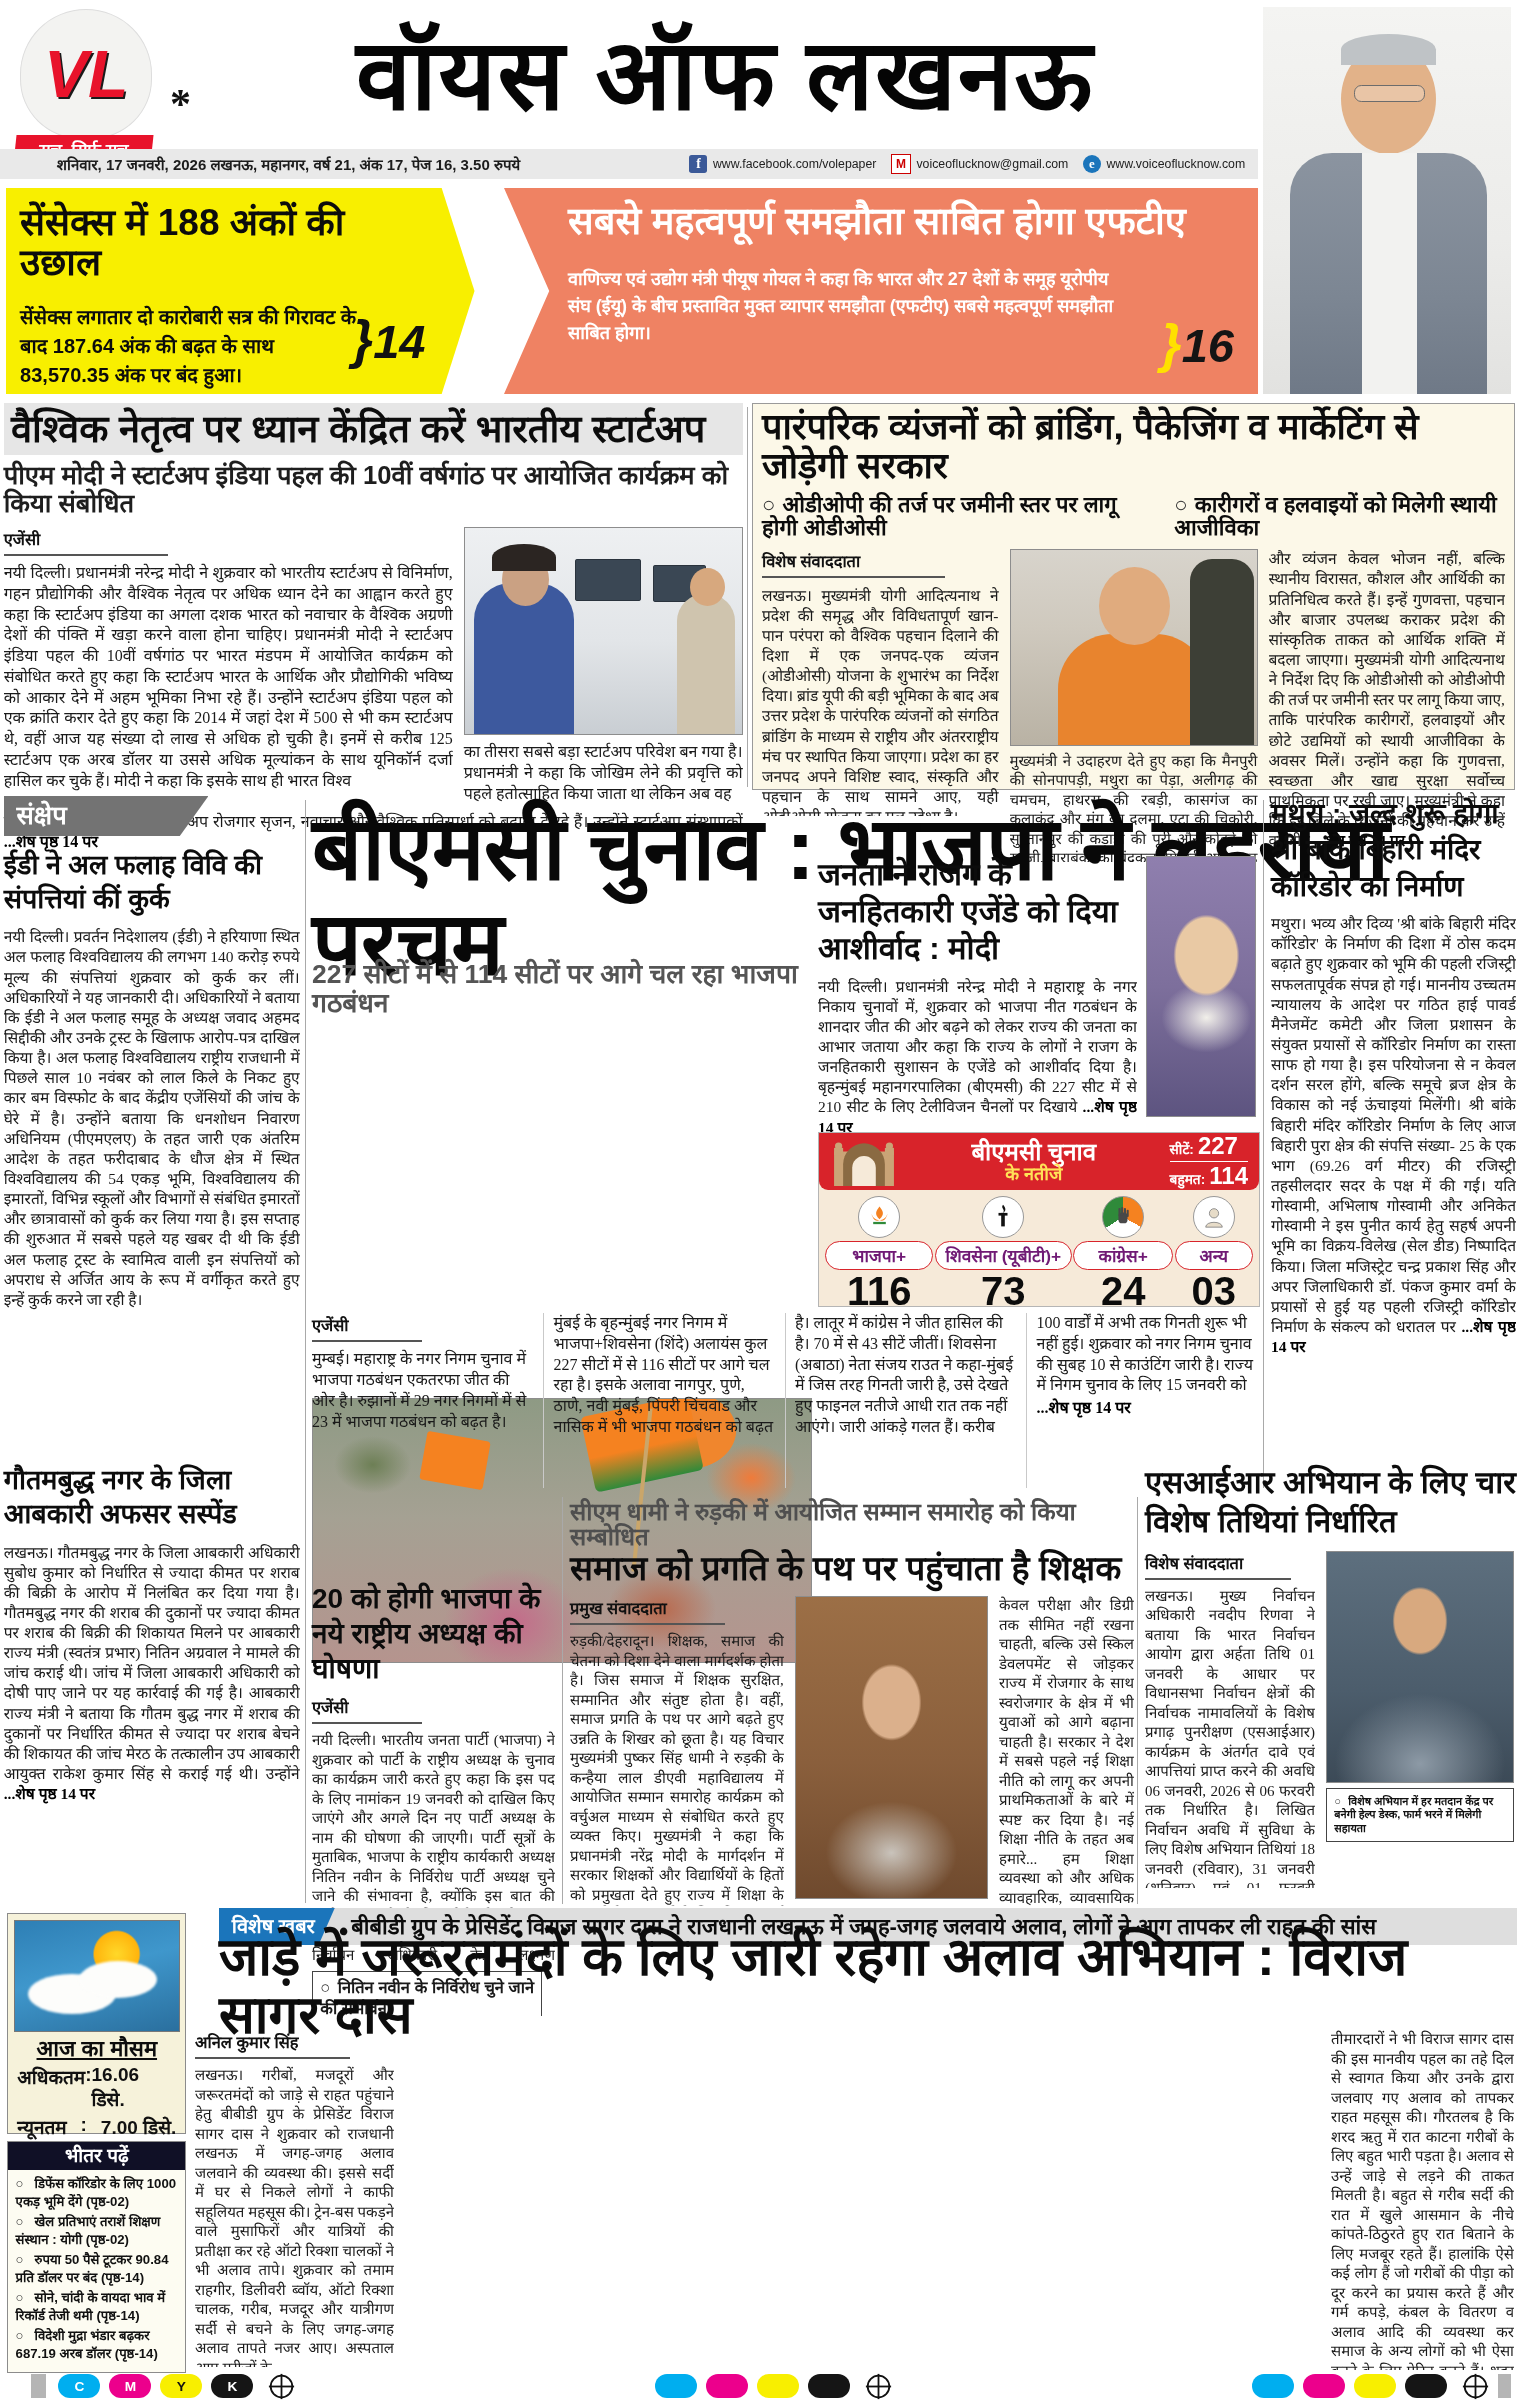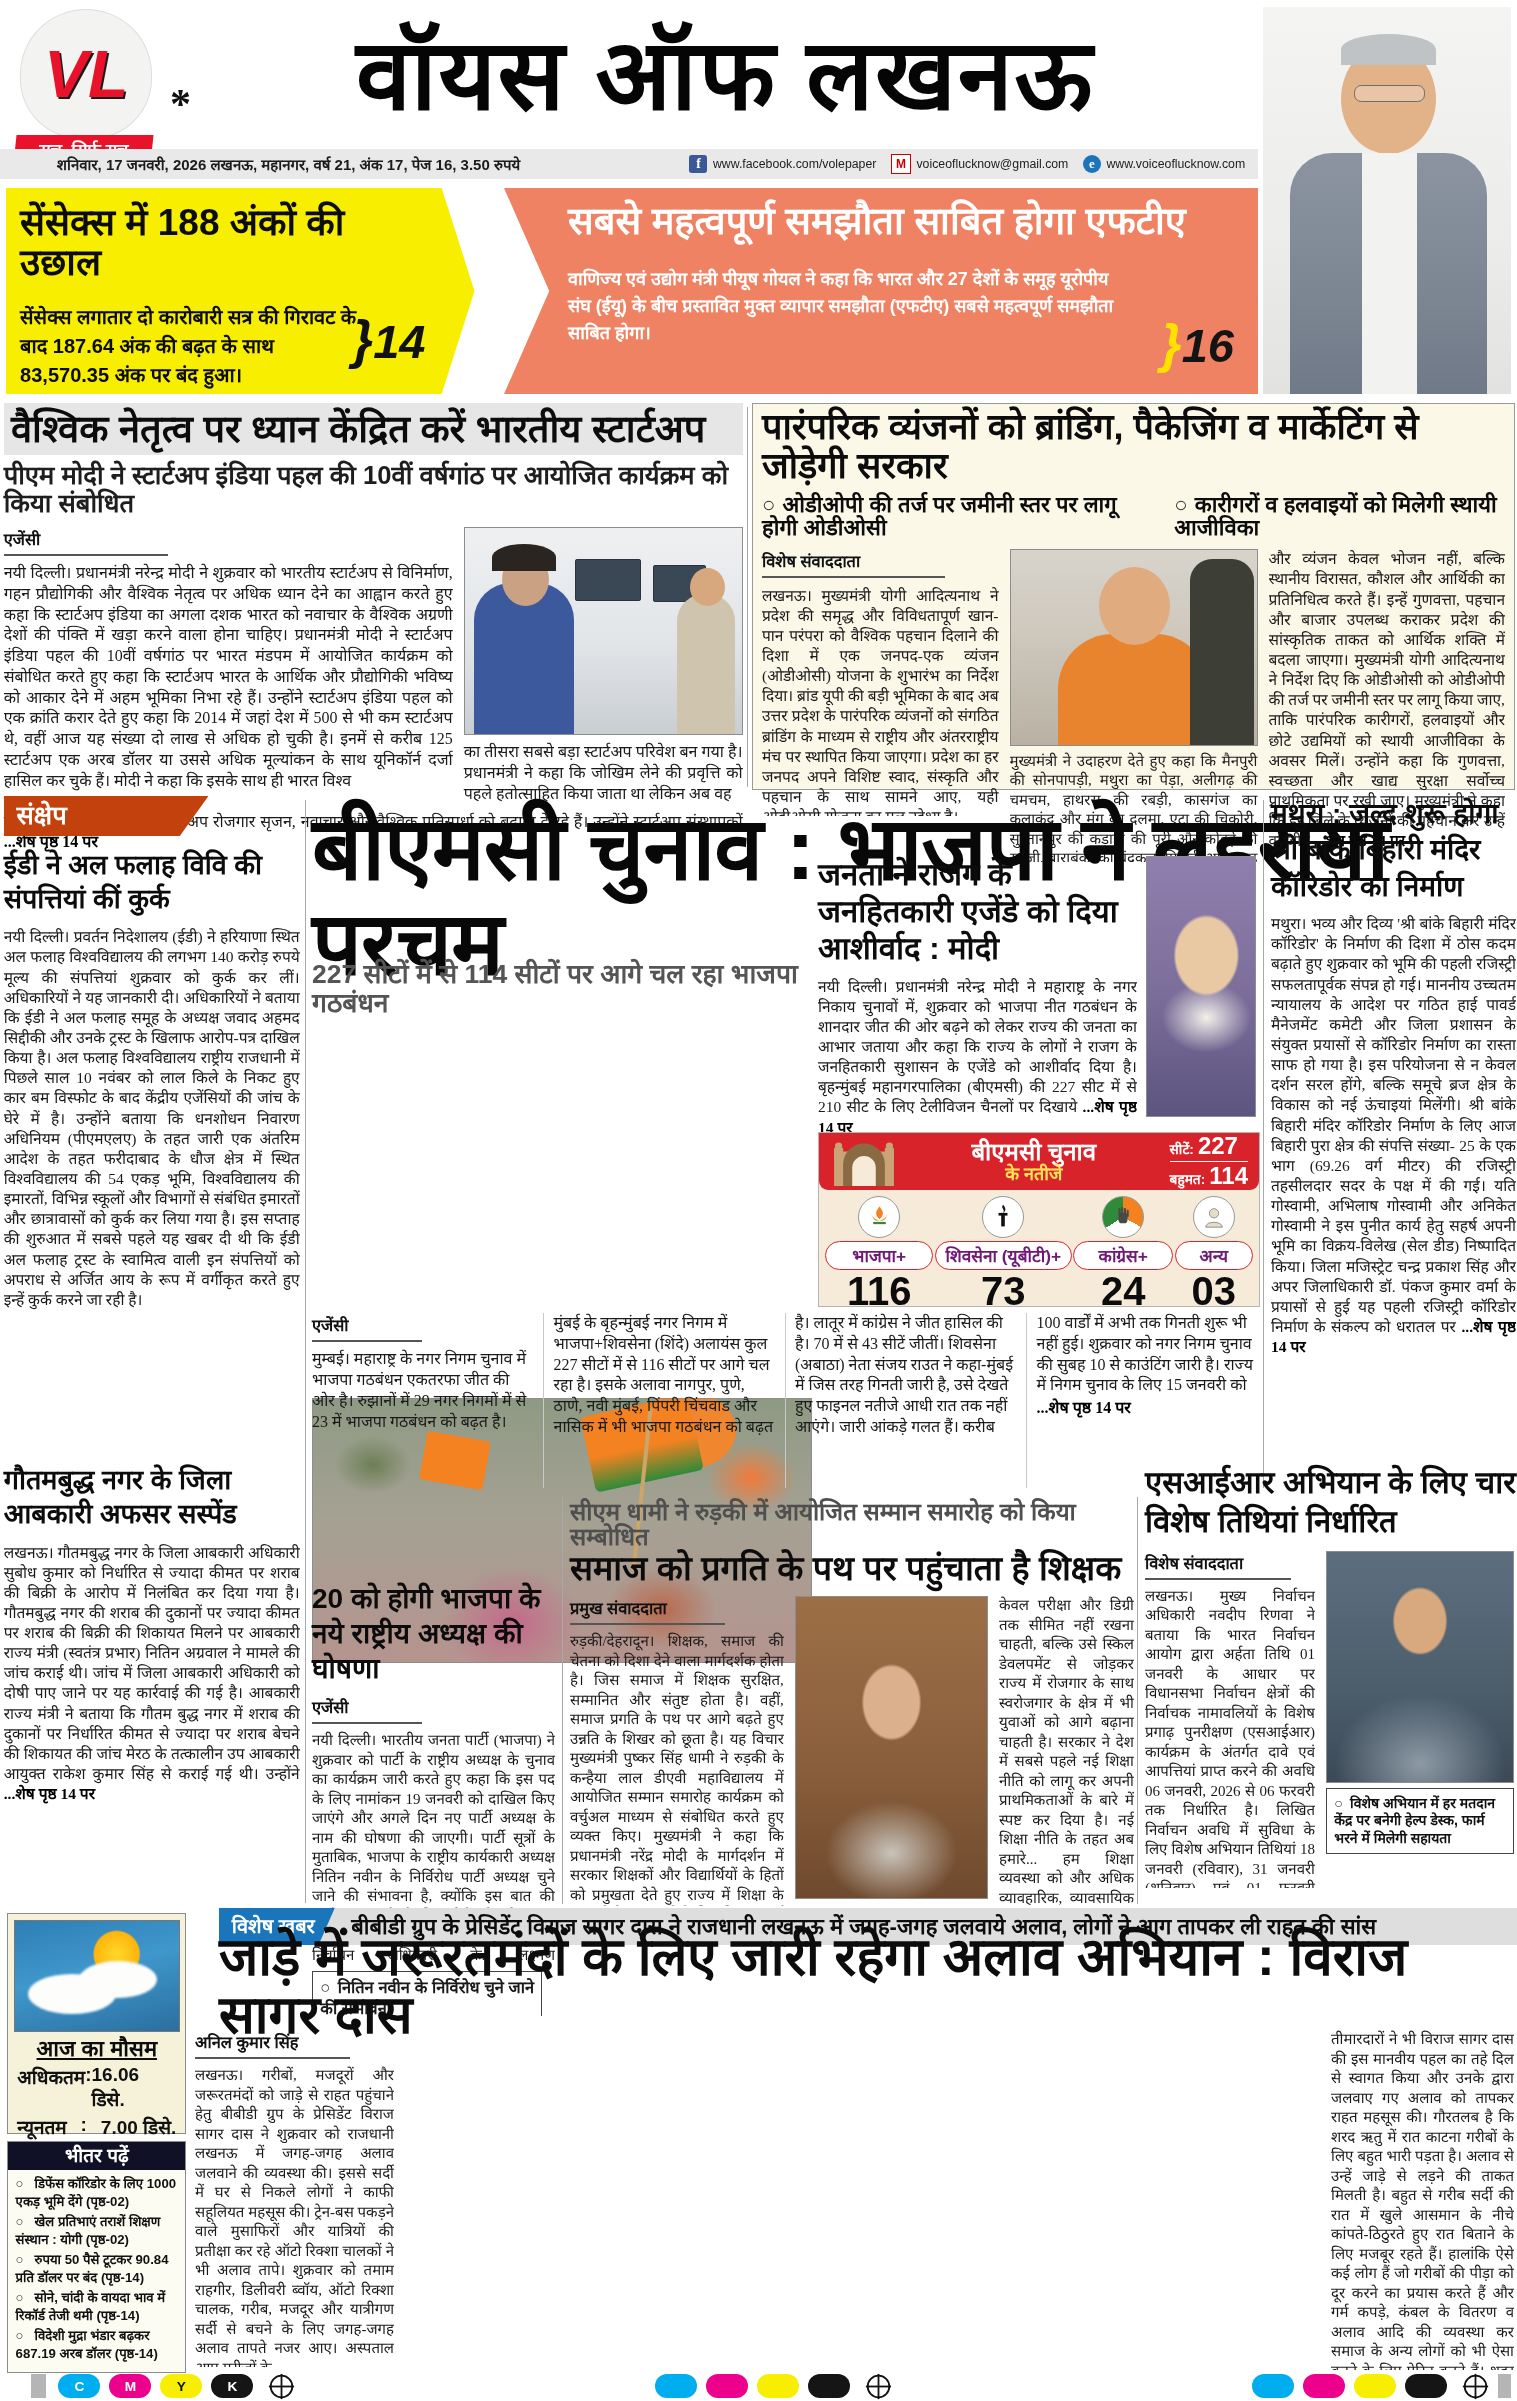--- a/index.html
+++ b/index.html
@@ -160,21 +160,21 @@
     <div style="width:239px;">
       <div class="jtxt" style="font-size:15.5px;height:314px;overflow:hidden;">
         <span>और व्यंजन केवल भोजन नहीं, बल्कि स्थानीय विरासत, कौशल और आर्थिकी का प्रतिनिधित्व करते हैं। इन्हें गुणवत्ता, पहचान और बाजार उपलब्ध कराकर प्रदेश की सांस्कृतिक ताकत को आर्थिक शक्ति में बदला जाएगा। मुख्यमंत्री योगी आदित्यनाथ ने निर्देश दिए कि ओडीओसी को ओडीओपी की तर्ज पर जमीनी स्तर पर लागू किया जाए, ताकि पारंपरिक कारीगरों, हलवाइयों और छोटे उद्यमियों को स्थायी आजीविका के अवसर मिलें। उन्होंने कहा कि गुणवत्ता, स्वच्छता और खाद्य सुरक्षा सर्वोच्च प्राथमिकता पर रखी जाए। मुख्यमंत्री ने कहा कि हर जिले के व्यंजनों की पहचान कर उन्हें क्यूजीन</span>
         <span class="jump">...शेष पृष्ठ 14 पर</span>
       </div>
     </div>
   </div>
 </div>
 
 <div class="abs" style="left:3.7px;top:796px;width:296px;height:659px;">
-  <div style="width:192px;height:40px;background:#c2410c;color:#fff;display:flex;align-items:center;padding-left:12.8px;clip-path:polygon(0 0,100% 0,86% 100%,0 100%);">
+  <div style="width:192px;height:40px;background:#737373;color:#fff;display:flex;align-items:center;padding-left:12.8px;clip-path:polygon(0 0,100% 0,86% 100%,0 100%);">
     <span class="hl" style="color:#fff;font-size:25.6px;">संक्षेप</span>
   </div>
   <div class="hl" style="font-size:27px;margin-top:12.8px;line-height:1.25;">ईडी ने अल फलाह विवि की संपत्तियां कीं कुर्क</div>
   <div class="jtxt" style="font-size:15.5px;margin-top:11px;height:511px;overflow:hidden;">नयी दिल्ली। प्रवर्तन निदेशालय (ईडी) ने हरियाणा स्थित अल फलाह विश्वविद्यालय की लगभग 140 करोड़ रुपये मूल्य की संपत्तियां शुक्रवार को कुर्क कर लीं। अधिकारियों ने यह जानकारी दी। अधिकारियों ने बताया कि ईडी ने अल फलाह समूह के अध्यक्ष जवाद अहमद सिद्दीकी और उनके ट्रस्ट के खिलाफ आरोप-पत्र दाखिल किया है। अल फलाह विश्वविद्यालय राष्ट्रीय राजधानी में पिछले साल 10 नवंबर को लाल किले के निकट हुए कार बम विस्फोट के बाद केंद्रीय एजेंसियों की जांच के घेरे में है। उन्होंने बताया कि धनशोधन निवारण अधिनियम (पीएमएलए) के तहत जारी एक अंतरिम आदेश के तहत फरीदाबाद के धौज क्षेत्र में स्थित विश्वविद्यालय की 54 एकड़ भूमि, विश्वविद्यालय की इमारतों, विभिन्न स्कूलों और विभागों से संबंधित इमारतों और छात्रावासों को कुर्क कर लिया गया है। इस सप्ताह की शुरुआत में सबसे पहले यह खबर दी थी कि ईडी अल फलाह ट्रस्ट के स्वामित्व वाली इन संपत्तियों को अपराध से अर्जित आय के रूप में वर्गीकृत करते हुए इन्हें कुर्क करने जा रही है।</div>
 </div>
 
 <div class="vline" style="left:305px;top:800px;height:1103px;"></div>
 
 <div class="abs hl" style="left:312px;top:801px;width:1203px;height:120px;font-size:88px;font-weight:900;letter-spacing:-0.9px;color:#080808;">बीएमसी चुनाव : भाजपा ने लहराया परचम</div>
 <div class="abs hl" style="left:312px;top:960px;width:500px;font-size:26.5px;color:#555;">227 सीटों में से 114 सीटों पर आगे चल रहा भाजपा गठबंधन</div>
@@ -338,21 +338,21 @@
   <div style="display:flex;gap:11px;margin-top:9px;">
     <div style="width:170px;">
       <div class="byline" style="width:146px;">विशेष संवाददाता</div>
       <div class="jtxt" style="font-size:15px;height:301px;overflow:hidden;">
         <span>लखनऊ। मुख्य निर्वाचन अधिकारी नवदीप रिणवा ने बताया कि भारत निर्वाचन आयोग द्वारा अर्हता तिथि 01 जनवरी के आधार पर विधानसभा निर्वाचन क्षेत्रों की निर्वाचक नामावलियों के विशेष प्रगाढ़ पुनरीक्षण (एसआईआर) कार्यक्रम के अंतर्गत दावे एवं आपत्तियां प्राप्त करने की अवधि 06 जनवरी, 2026 से 06 फरवरी तक निर्धारित है। लिखित निर्वाचन अवधि में सुविधा के लिए विशेष अभियान तिथियां 18 जनवरी (रविवार), 31 जनवरी (शनिवार) एवं 01 फरवरी (रविवार) तय की गई हैं। इसके अतिरिक्त, एक चौथी विशेष अभियान तिथि भी मुख्य निर्वाचन अधिकारी ने बताई कि विशेष अभियान तिथियों के दौरान प्रदेश</span>
         
       </div>
     </div>
     <div style="width:188px;">
       <div class="photo ph-official" style="width:186px;height:230px;"></div>
-      <div class="inset-box bullet-circle" style="font-size:14px;">विशेष अभियान में हर मतदान केंद्र पर बनेगी हेल्प डेस्क, फार्म भरने में मिलेगी सहायता</div>
+      <div class="inset-box bullet-circle" style="font-size:11px;">विशेष अभियान में हर मतदान केंद्र पर बनेगी हेल्प डेस्क, फार्म भरने में मिलेगी सहायता</div>
     </div>
   </div>
 </div>
 
 <div class="abs" style="left:7.3px;top:1913px;width:179px;height:221px;background:#f6f2da;border:1.8px solid #8c8c8c;box-sizing:border-box;">
   <div class="photo ph-weather" style="width:164px;height:110px;margin:5.5px auto 0 auto;border:0.9px solid #777;">
     <div class="cloud" style="left:12.8px;top:53px;width:88px;height:40px;"></div>
     <div class="cloud" style="left:64px;top:40px;width:78px;height:37px;"></div>
   </div>
   <div class="hl" style="text-align:center;font-size:22px;text-decoration:underline;margin-top:5.5px;">आज का मौसम</div>

